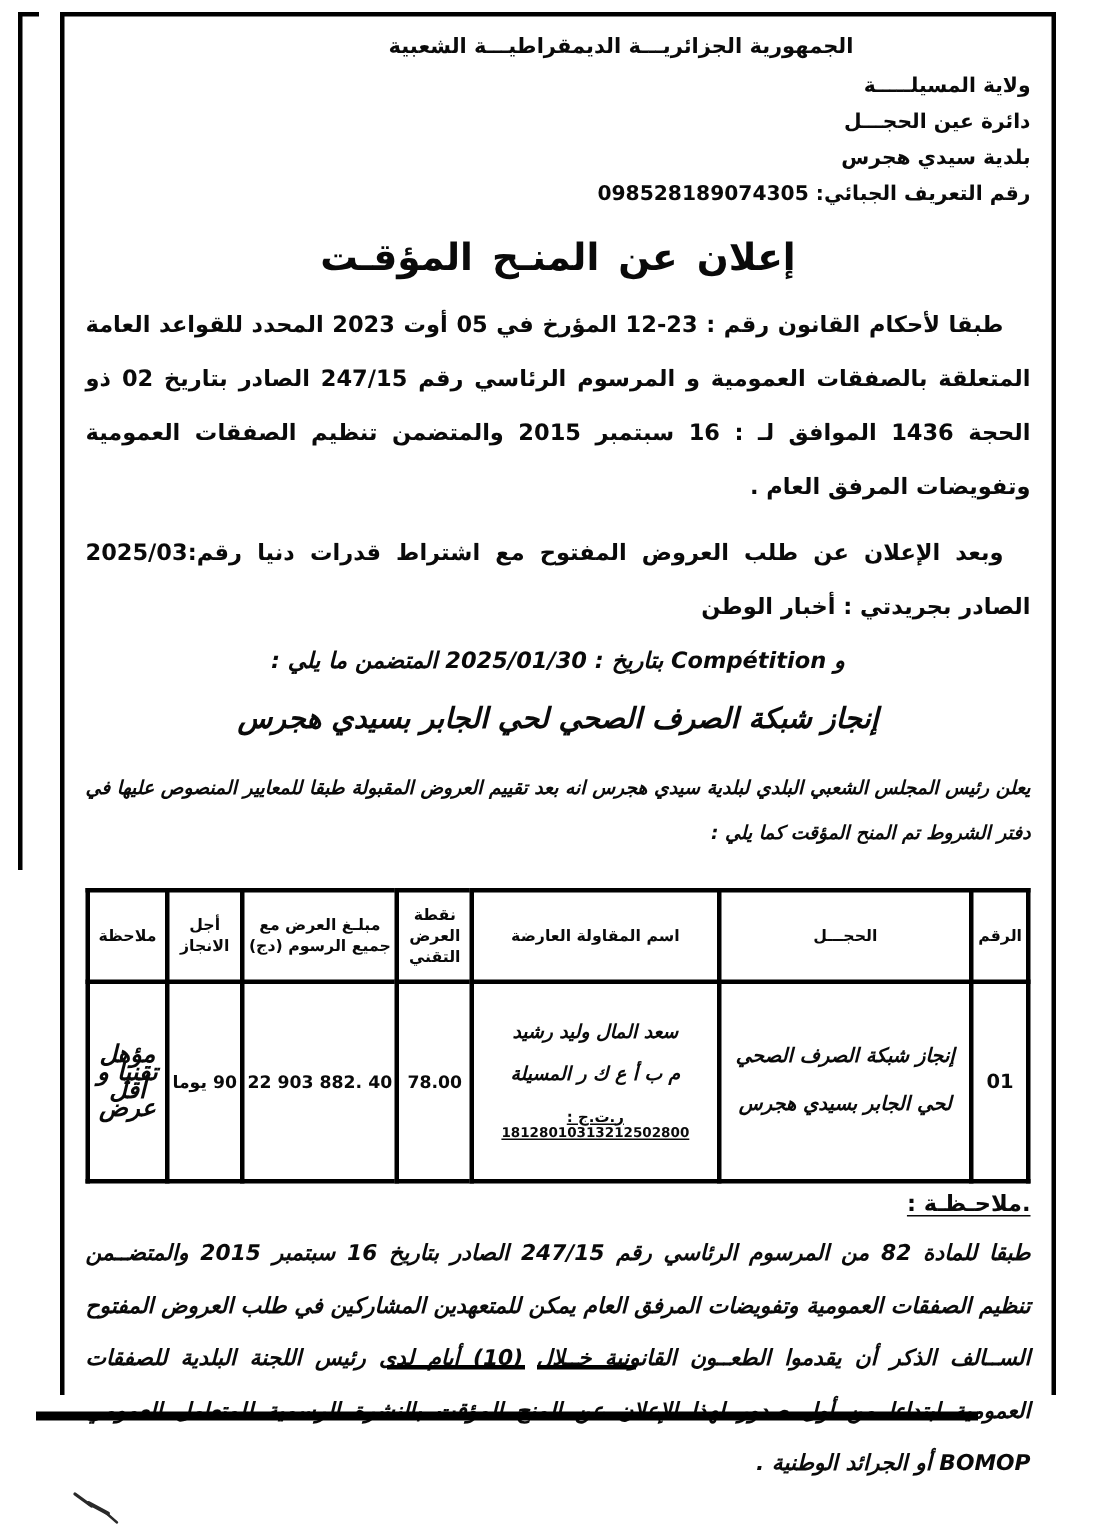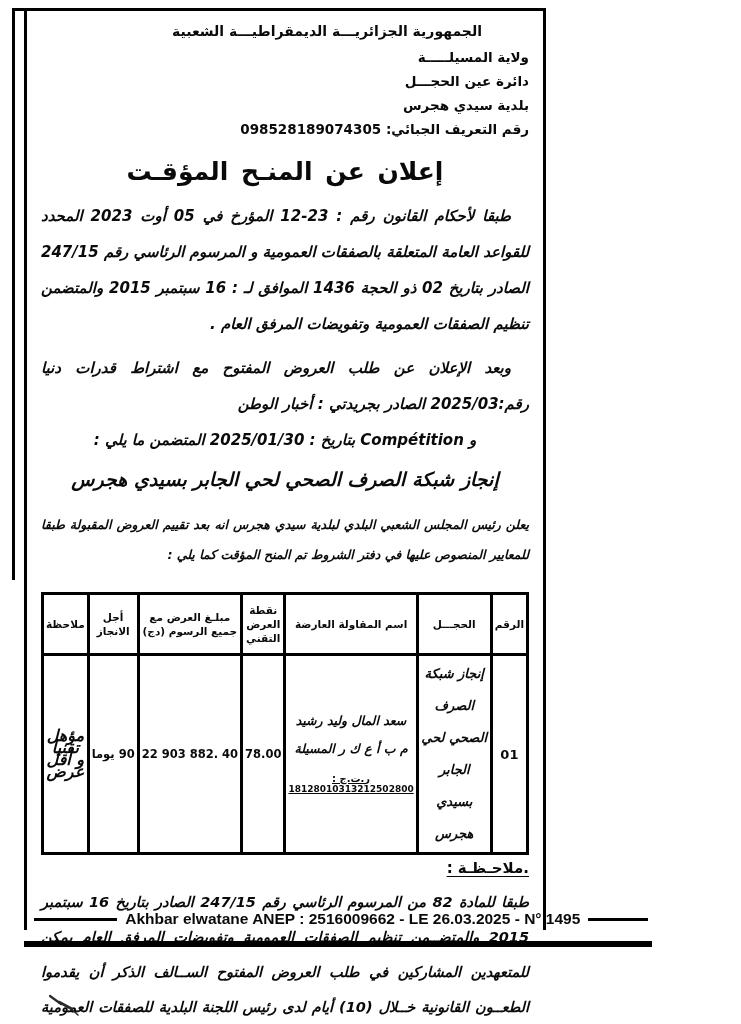--- a/index.html
+++ b/index.html
@@ -5,31 +5,31 @@
   html,body{margin:0;padding:0;}
   body{
     width:741px;height:1024px;position:relative;background:#ffffff;
     font-family:"DejaVu Sans",sans-serif;color:#0a0a0a;overflow:hidden;
   }
   
   .outer-line{position:absolute;left:12px;top:8px;width:3px;height:572px;background:#000;}
   .outer-tick{position:absolute;left:12px;top:8px;width:14px;height:3px;background:#000;}
   
   .frame{
-    position:absolute;left:24px;top:8px;width:522px;height:922px;box-sizing:border-box;
+    position:absolute;left:40px;top:8px;width:664px;height:922px;box-sizing:border-box;
     border-top:3px solid #000;border-left:3px solid #000;border-right:3px solid #000;
     padding:0 14px;direction:rtl;
   }
   .republic{margin-top:12px;text-align:center;position:relative;left:42px;
     font-weight:bold;font-size:14px;}
   .authority{margin-top:6px;text-align:right;font-weight:bold;font-size:13.5px;line-height:24px;}
   .authority .num{direction:ltr;unicode-bidi:embed;}
   .main-title{margin-top:16px;text-align:center;font-weight:bold;
     font-size:25px;word-spacing:4px;}
-  .para{font-weight:bold;font-style:italic;font-size:15px;line-height:36px;
+  .para{font-weight:bold;font-size:15px;line-height:36px;
     text-align:justify;margin-top:12px;}
   .indent{text-indent:18px;}
   .center-line{text-align:center;font-weight:bold;font-style:italic;font-size:15px;line-height:36px;}
   .project-title{margin-top:10px;text-align:center;font-weight:bold;font-style:italic;font-size:19px;}
   .small-para{font-weight:bold;font-style:italic;font-size:12.5px;line-height:30px;
     text-align:justify;margin-top:20px;}
   table.award{width:100%;margin-top:22px;border-collapse:collapse;direction:rtl;}
   table.award th,table.award td{border:3px solid #000;text-align:center;vertical-align:middle;
     font-weight:bold;padding:2px;}
   table.award th{height:54px;font-size:10.5px;line-height:14px;}
@@ -125,21 +125,20 @@
     </tbody>
   </table>
 
   <div class="note-heading">.ملاحـظـة :</div>
   <div class="note-body">طبقا للمادة 82 من المرسوم الرئاسي رقم 247/15 الصادر بتاريخ 16 سبتمبر 2015 والمتضــمن تنظيم الصفقات العمومية وتفويضات المرفق العام يمكن للمتعهدين المشاركين في طلب العروض المفتوح الســالف الذكر أن يقدموا الطعــون القانونية خــلال (10) أيام لدى رئيس اللجنة البلدية للصفقات العمومية ابتداءا من أول صدور لهذا الإعلان عن المنح المؤقت بالنشرة الرسمية للمتعامل العمومي BOMOP أو الجرائد الوطنية .</div>
 
 </div>
 
 <div class="footer-row">
   <div class="rule rule-left"></div>
-  <div class="footer-text">Akhbar elwatane ANEP : 2516009662 - LE 26.03.2025 - N° 1495</div>
   <div class="rule rule-right"></div>
 </div>
 
 <div class="bottom-bar"></div>
 
 <svg class="pen-mark" width="42" height="28" viewBox="0 0 42 28">
   <path d="M4 4 L15 12" stroke="#2a2a2a" stroke-width="2.2" fill="none" stroke-linecap="round"></path>
   <path d="M13 10 L26 17" stroke="#2a2a2a" stroke-width="2.6" fill="none" stroke-linecap="round"></path>
   <path d="M24 16 L32 23" stroke="#2a2a2a" stroke-width="1.6" fill="none" stroke-linecap="round"></path>
 </svg>

